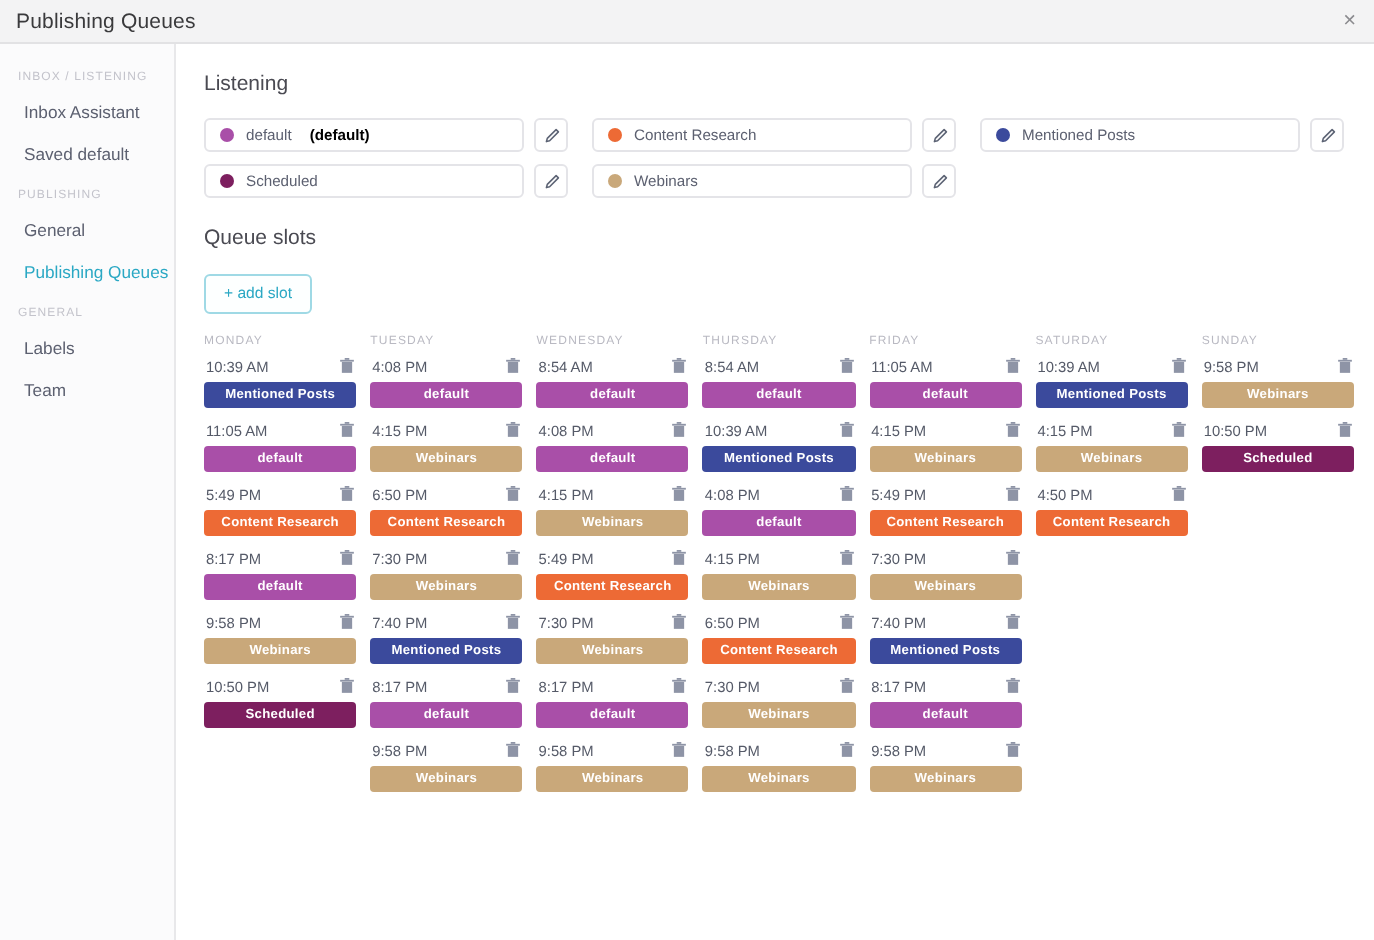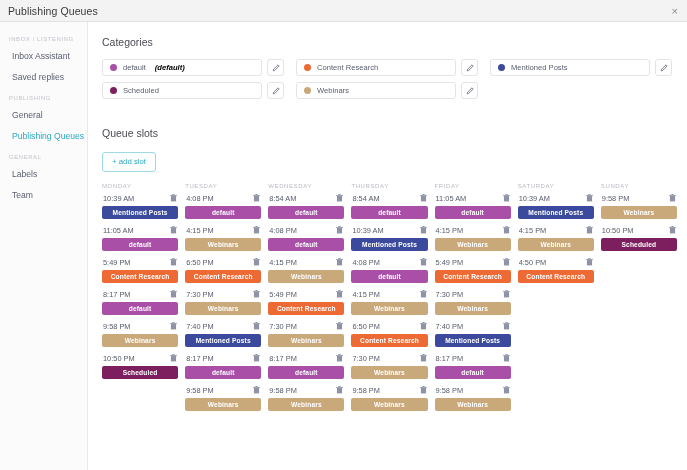--- a/index.html
+++ b/index.html
@@ -98,21 +98,21 @@
   .cat-name { font-size: 7.6px; color: #5c6070; white-space: nowrap; }
   .edit-btn {
     width: 17px; height: 17px; flex: none;
     border: 1px solid #e4e4e8; border-radius: 3px;
     background: #fff; cursor: pointer;
     display: flex; align-items: center; justify-content: center;
   }
   .edit-btn svg { width: 8px; height: 8px; display: block; }
 
   
-  .queue-wrap { margin-top: 28px; }
+  .queue-wrap { margin-top: 14px; }
   .days {
     display: grid;
     grid-template-columns: repeat(7, 1fr);
     column-gap: 7px;
   }
   .day-head {
     font-size: 6px; letter-spacing: .6px; color: #b9b9c2;
     text-transform: uppercase; padding-bottom: 5px;
   }
   .slot { margin-bottom: 7px; }
@@ -139,39 +139,39 @@
   <div class="titlebar">
     <span class="titlebar-title">Publishing Queues</span>
     <span class="titlebar-close">×</span>
   </div>
 
   <div class="body-wrap">
 
     <nav class="sidebar" id="sidebar">
         <div class="side-group-label">INBOX / LISTENING</div>
         <div class="side-item">Inbox Assistant</div>
-        <div class="side-item">Saved replies</div>
+        <div class="side-item">Saved default</div>
         <div class="side-group-label">PUBLISHING</div>
         <div class="side-item">General</div>
         <div class="side-item active">Publishing Queues</div>
         <div class="side-group-label">GENERAL</div>
         <div class="side-item">Labels</div>
         <div class="side-item">Team</div>
       </nav>
 
     <main class="main">
 
       <div>
-        <div class="section-title">Categories</div>
+        <div class="section-title">Listening</div>
         <div class="cat-grid" id="cat-grid">
             <div class="cat-cell">
               <div class="cat-box">
                 <span class="swatch" style="background: rgb(169, 79, 168);"></span>
                 <span class="cat-name" style="margin-right: 3px;">default</span>
-                <b class="cat-suffix" style="font-size: 7.6px; font-style: italic;">(default)</b>
+                <b class="cat-suffix" style="font-size: 7.6px;">(default)</b>
               </div>
               <div class="edit-btn">
                 <svg viewBox="0 0 16 16">
                   <path d="M12.1 1.6 14.4 3.9 5.6 12.7 2.4 13.6 3.3 10.4Z" fill="none" stroke="#5d6475" stroke-width="1.6" stroke-linejoin="round"></path>
                 </svg>
               </div>
             </div>
             <div class="cat-cell">
               <div class="cat-box">
                 <span class="swatch" style="background: rgb(237, 106, 53);"></span>

